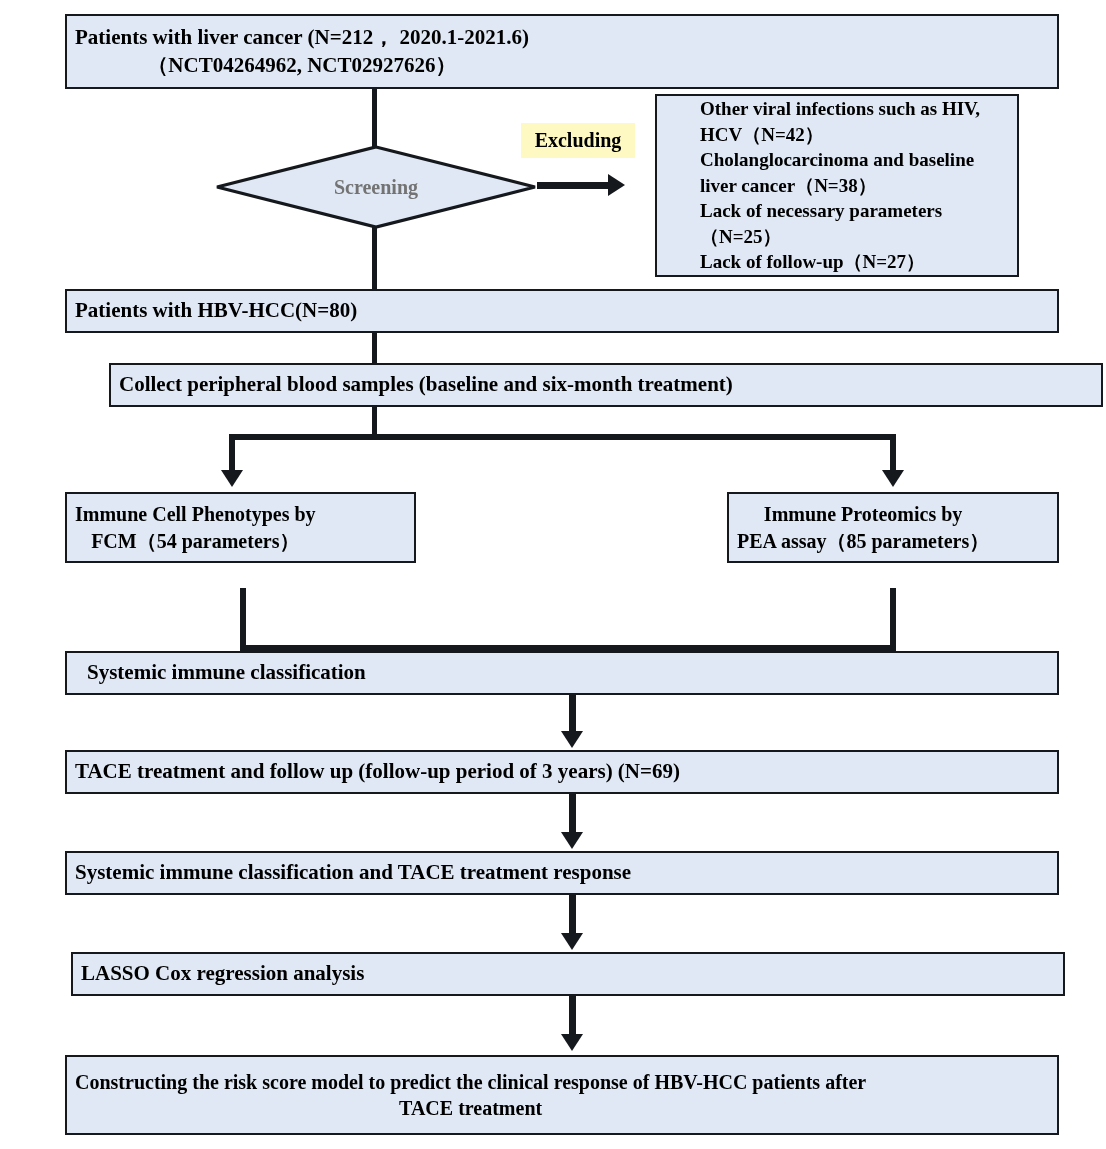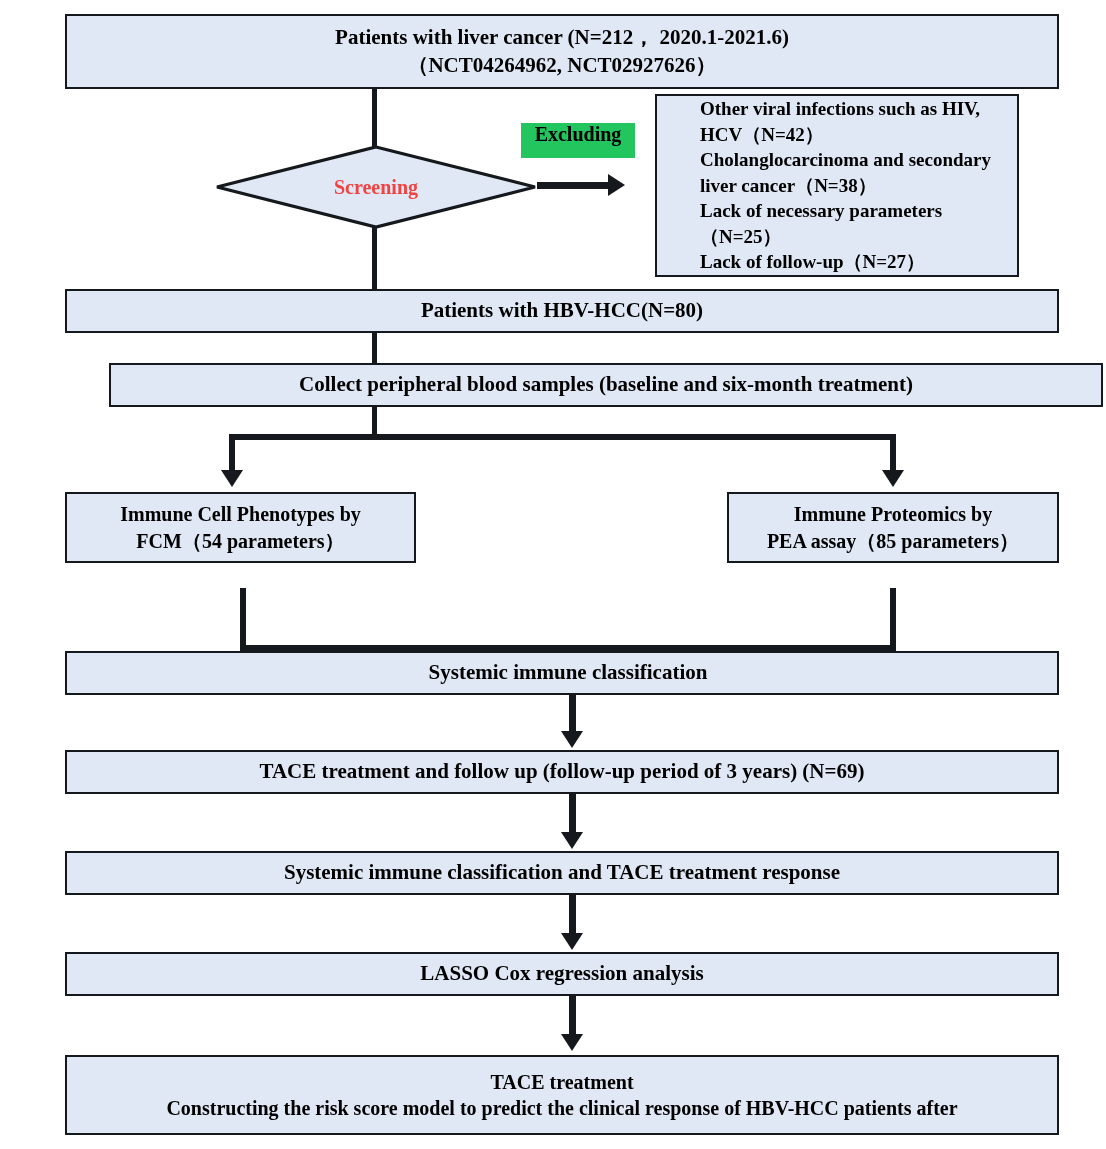--- a/index.html
+++ b/index.html
@@ -17,39 +17,39 @@
     background: #ffffff;
     overflow: hidden;
   }
   .box {
     position: absolute;
     box-sizing: border-box;
     background: #dfe8f4;
     border: 2px solid #15181c;
     display: flex;
     align-items: center;
-    justify-content: center;
+    justify-content: flex-start;
     text-align: center;
     font-weight: bold;
     color: #000000;
     line-height: 1.32;
     padding: 2px 8px;
   }
   .box-left-align {
     justify-content: flex-start;
     text-align: left;
     padding-left: 16px;
     line-height: 1.34;
   }
   .plain-label {
     position: absolute;
     box-sizing: border-box;
-    background: #22c55e;
+    background: #fef9c3;
     display: flex;
-    align-items: flex-start;
+    align-items: center;
     justify-content: center;
     font-weight: bold;
     color: #000000;
   }
   .diamond {
     position: absolute;
     box-sizing: border-box;
   }
   .diamond svg {
     display: block;
@@ -57,21 +57,21 @@
   .diamond-label {
     position: absolute;
     left: 0;
     top: 0;
     width: 100%;
     height: 100%;
     display: flex;
     align-items: center;
     justify-content: center;
     font-weight: bold;
-    color: #ef4444;
+    color: #737373;
   }
   .line-v {
     position: absolute;
     background: #15181c;
   }
   .line-h {
     position: absolute;
     background: #15181c;
   }
   .arrow-down {
@@ -121,21 +121,21 @@
   <div class="arrow-right" style="left:608px; top:174px;"></div>
 
   <div class="plain-label fs-20" style="left:521px; top:123px; width:114px; height:35px;">
     <span>Excluding</span>
   </div>
 
   <div class="box box-left-align fs-19" style="left:655px; top:94px; width:364px; height:183px;padding-left:43px;">
     <div>
       <div>Other viral infections such as HIV,</div>
       <div>HCV（N=42）</div>
-      <div>Cholanglocarcinoma and secondary</div>
+      <div>Cholanglocarcinoma and baseline</div>
       <div>liver cancer（N=38）</div>
       <div>Lack of necessary parameters（N=25）</div>
       <div>Lack of follow-up（N=27）</div>
     </div>
   </div>
 
   <div class="box fs-21" style="left:65px; top:289px; width:994px; height:44px;">
     <span>Patients with HBV-HCC(N=80)</span>
   </div>
 
@@ -185,27 +185,27 @@
   <div class="line-v" style="left:569px; top:794px; width:7px; height:44px;"></div>
   <div class="arrow-down" style="left:561px; top:832px;"></div>
 
   <div class="box fs-21" style="left:65px; top:851px; width:994px; height:44px;">
     <span>Systemic immune classification and TACE treatment response</span>
   </div>
 
   <div class="line-v" style="left:569px; top:895px; width:7px; height:44px;"></div>
   <div class="arrow-down" style="left:561px; top:933px;"></div>
 
-  <div class="box fs-21" style="left:65px; top:952px; width:994px; height:44px;">
+  <div class="box fs-21" style="left:71px; top:952px; width:994px; height:44px;">
     <span>LASSO Cox regression analysis</span>
   </div>
 
   <div class="line-v" style="left:569px; top:996px; width:7px; height:44px;"></div>
   <div class="arrow-down" style="left:561px; top:1034px;"></div>
 
   <div class="box fs-20" style="left:65px; top:1055px; width:994px; height:80px;">
     <div>
+      <div>Constructing the risk score model to predict the clinical response  of  HBV-HCC patients after</div>
       <div>TACE treatment</div>
-      <div>Constructing the risk score model to predict the clinical response  of  HBV-HCC patients after</div>
     </div>
   </div>
 
 </div>
 
 </body></html>

